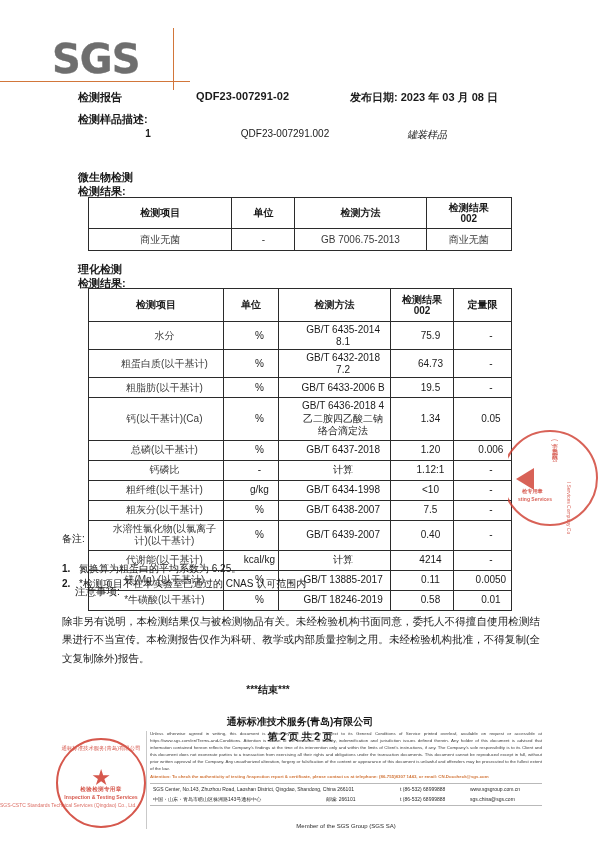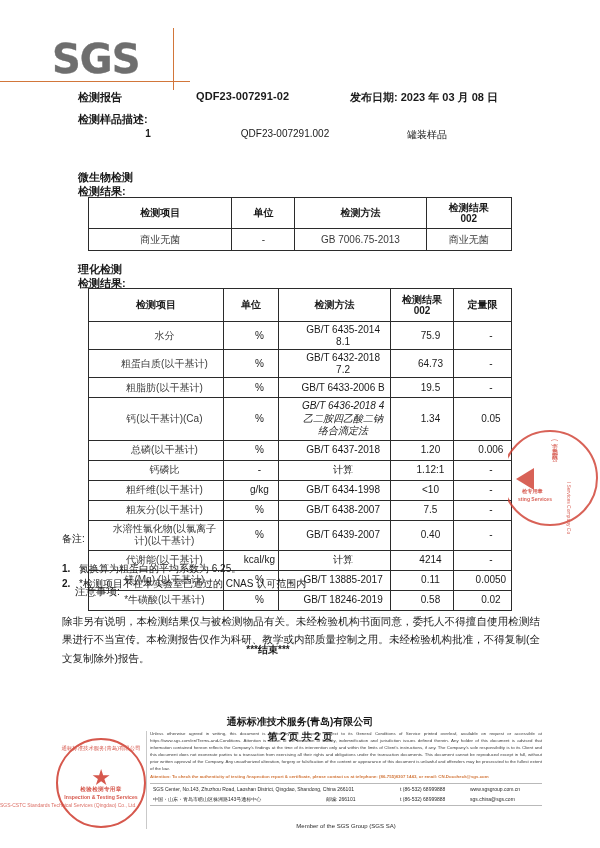--- a/index.html
+++ b/index.html
@@ -61,21 +61,21 @@
   
   .notes{position:absolute;left:62px;top:531px;width:480px;font-size:10px;line-height:1.55;}
   .notes .n-head{margin-bottom:14px;}
   .notes .n-item{position:relative;padding-left:17px;}
   .notes .n-num{position:absolute;left:0;top:0;font-weight:bold;}
   .attn-title{position:absolute;left:75px;top:585px;font-size:10.5px;}
   .disclaimer{
     position:absolute;left:62px;top:612px;width:478px;
     font-size:10.5px;line-height:1.75;text-align:justify;
   }
-  .end-mark{position:absolute;left:0;top:643px;width:536px;text-align:center;font-size:10px;font-weight:bold;}
+  .end-mark{position:absolute;left:0;top:683px;width:536px;text-align:center;font-size:10px;font-weight:bold;}
   .company{position:absolute;left:0;top:715px;width:600px;text-align:center;font-size:10px;font-weight:bold;line-height:1.45;}
 
   
   .footer{position:absolute;left:150px;top:731px;width:392px;}
   .foot-legal{
     font-size:4.4px;line-height:1.58;color:#3d3d3d;text-align:justify;
     font-family:"Liberation Sans",sans-serif;
   }
   .foot-attn{font-size:4.4px;line-height:1.5;color:#d2763a;font-weight:bold;margin-top:1px;}
   .foot-addr{
@@ -155,21 +155,21 @@
     <span class="c1">检测报告</span>
     <span class="c2">QDF23-007291-02</span>
     <span class="c3">发布日期: 2023 年 03 月 08 日</span>
   </div>
 
   <div class="sec-title" style="left:78px;top:112px;">检测样品描述:</div>
   <div class="desc-grid">
     <div class="dg-row" style="font-weight:bold;">
       <span class="dg-c1">1</span>
       <span class="dg-c2" style="font-weight:normal;">QDF23-007291.002</span>
-      <span class="dg-c3" style="font-weight:normal;">罐装样品</span>
+      <span class="dg-c3" style="font-weight:normal;font-style:italic;">罐装样品</span>
     </div>
   </div>
 
   <div class="sec-title" style="left:78px;top:170px;">微生物检测</div>
   <div class="sec-title" style="left:78px;top:184px;">检测结果:</div>
 
   <table class="tbl-micro">
     <tbody>
         <tr>
       <th style="width:148px;">检测项目</th>
@@ -221,21 +221,21 @@
     <tr>
           <td class="item">粗脂肪(以干基计)</td>
           <td>%</td>
           <td>GB/T 6433-2006 B</td>
           <td>19.5</td>
           <td>-</td>
         </tr>
     <tr style="height:30px;">
           <td class="item">钙(以干基计)(Ca)</td>
           <td>%</td>
-          <td style="line-height:1.25;font-style:italic;">GB/T 6436-2018 4 乙二胺四乙酸二钠络合滴定法</td>
+          <td style="line-height:1.25;">GB/T 6436-2018 4 乙二胺四乙酸二钠络合滴定法</td>
           <td>1.34</td>
           <td>0.05</td>
         </tr>
     <tr>
           <td class="item">总磷(以干基计)</td>
           <td>%</td>
           <td>GB/T 6437-2018</td>
           <td>1.20</td>
           <td>0.006</td>
         </tr>
@@ -279,21 +279,21 @@
           <td>%</td>
           <td>GB/T 13885-2017</td>
           <td>0.11</td>
           <td>0.0050</td>
         </tr>
     <tr>
           <td class="item">*牛磺酸(以干基计)</td>
           <td>%</td>
           <td>GB/T 18246-2019</td>
           <td>0.58</td>
-          <td>0.02</td>
+          <td>0.01</td>
         </tr>
   </tbody>
     </table>
 
   <div class="notes">
     <div class="n-head">备注:</div>
     <div class="n-item">
       <span class="n-num">1.</span>
       <span>氮换算为粗蛋白的平均系数为 6.25。</span>
     </div>

